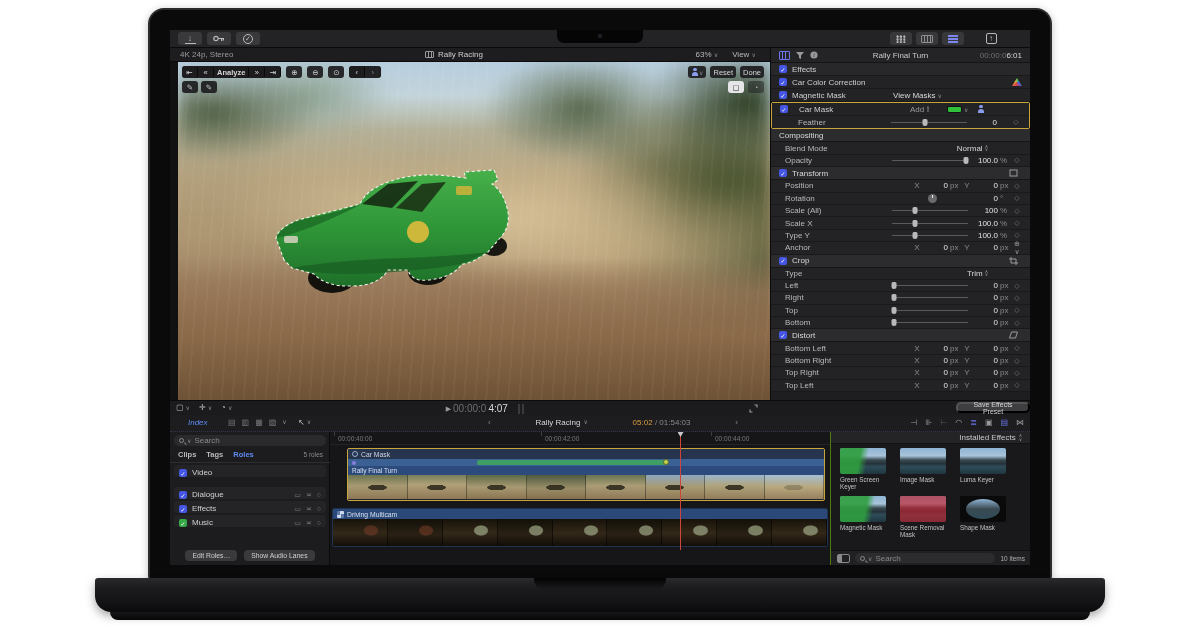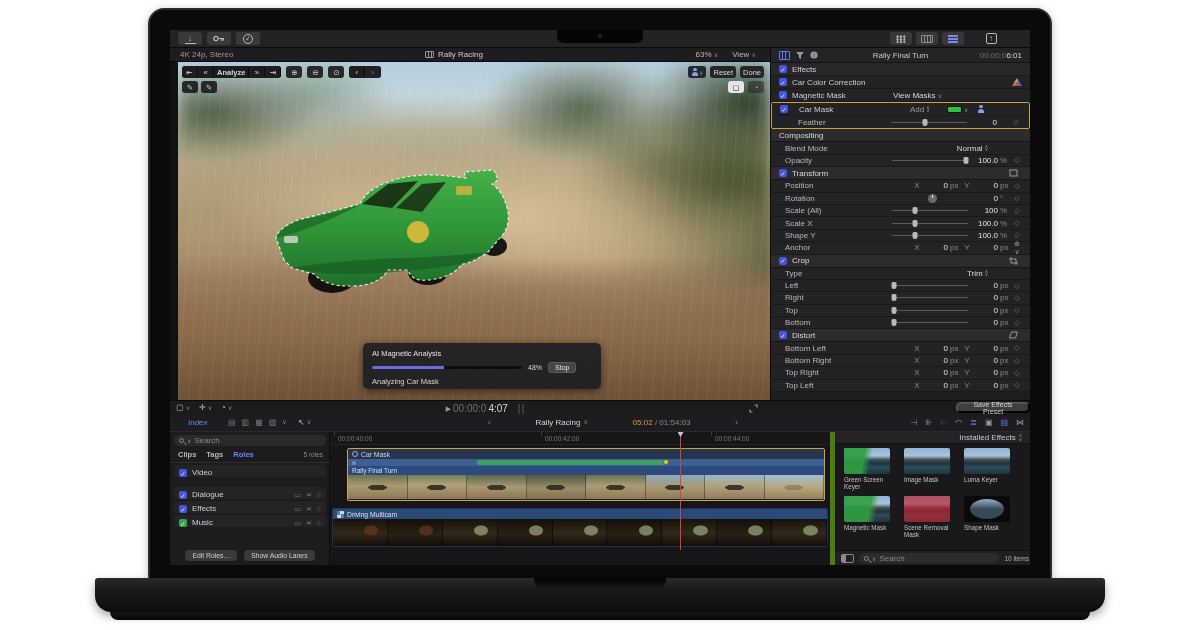--- a/index.html
+++ b/index.html
@@ -219,21 +219,21 @@
   .mth { flex:1 1 auto; border-right:1px solid rgba(0,0,0,.5);
          background:linear-gradient(180deg,#131008 0%,#2a2114 55%,#0e0b07 100%); position:relative; }
   .mth::after { content:""; position:absolute; right:12%; top:18%; width:34%; height:45%; border-radius:40%;
                 background:radial-gradient(ellipse, rgba(158,168,134,.7) 0 50%, transparent 60%); }
   .mth:nth-child(odd){ background:linear-gradient(180deg,#17120a 0%,#332818 50%,#100c08 100%); }
   .mth:nth-child(1)::after,.mth:nth-child(2)::after{ background:radial-gradient(ellipse, rgba(120,60,40,.55) 0 50%, transparent 60%); }
   .playhead { position:absolute; left:350px; top:0; width:1px; height:118px; background:var(--playhead-red,#d0453a); z-index:10; }
   .playhead::before { content:""; position:absolute; left:-2.5px; top:0; width:6px; height:5px; background:#c9c9cb; clip-path:polygon(0 0,100% 0,50% 100%); }
 
   
-  .fxbrowser { position:absolute; left:660px; top:0; width:200px; height:133px; background:#19191b; border-left:5px solid #4d7c0f; }
+  .fxbrowser { position:absolute; left:660px; top:0; width:200px; height:133px; background:#19191b; border-left:1px solid #4d7c0f; }
   .fx-head { height:12px; background:#242426; border-bottom:1px solid #121213; display:flex; align-items:center; justify-content:flex-end; padding:0 8px; gap:3px; color:#c9c9cb; }
   .fx-grid { position:absolute; left:6px; top:16px; width:188px; display:flex; flex-wrap:wrap; gap:6px 8px; }
   .fx-item { width:52px; }
   .fx-thumb { width:46px; height:26px; border-radius:2px; margin:0 auto;
     background:linear-gradient(180deg,#8fb4d4 0%,#a8c4da 30%,#3a4a52 46%,#253239 60%,#2e4c58 72%,#1e3640 100%); position:relative; overflow:hidden; }
   .fx-thumb.green::after { content:""; position:absolute; inset:0;
     background:linear-gradient(100deg, rgba(47,158,63,.92) 0 42%, rgba(47,158,63,0) 58%); }
   .fx-thumb.green2::after { content:""; position:absolute; inset:0;
     background:linear-gradient(100deg, rgba(47,158,63,.9) 0 55%, rgba(47,158,63,0) 70%); }
   .fx-thumb.red::after { content:""; position:absolute; inset:0; background:rgba(190,36,48,.68); }
@@ -357,31 +357,20 @@
             <span class="chev">∨</span>
           </span>
         <span class="vbtn round">Reset</span>
         <span class="vbtn round">Done</span>
       </div>
       <div class="v-right2">
         <span class="vbtn round white">▢</span>
         <span class="vbtn round dim">◔</span>
       </div>
 
-      <div class="analysis">
-        <div class="an-title">AI Magnetic Analysis</div>
-        <div class="an-row">
-          <div class="an-track">
-              <div class="an-fill" style="width: 48%;"></div>
-            </div>
-          <span class="an-pct">48%</span>
-          <button class="an-stop">Stop</button>
-        </div>
-        <div class="an-status">Analyzing Car Mask</div>
-      </div>
     </div>
 
     <div class="inspector">
       <div class="insp-head">
         <span class="ic-frames"></span>
         <svg width="8" height="8" viewBox="0 0 8 8">
             <path d="M0 1 H8 L5 4.5 V8 L3 7 V4.5 Z" fill="#9a9a9c"></path>
           </svg>
         <svg width="8" height="8" viewBox="0 0 8 8">
             <circle cx="4" cy="4" r="3.6" fill="#9a9a9c"></circle>
@@ -504,21 +493,21 @@
             <span class="plabel">Scale X</span>
             <span class="slider">
               <span class="track"></span>
               <span class="thumb" style="left: 30%;"></span>
             </span>
             <span class="pval">100.0</span>
             <span class="punit">%</span>
             <span class="kf">◇</span>
           </div>
           <div class="prow">
-            <span class="plabel">Shape Y</span>
+            <span class="plabel">Type Y</span>
             <span class="slider">
               <span class="track"></span>
               <span class="thumb" style="left: 30%;"></span>
             </span>
             <span class="pval">100.0</span>
             <span class="punit">%</span>
             <span class="kf">◇</span>
           </div>
           <div class="prow">
             <span class="plabel">Anchor</span>

